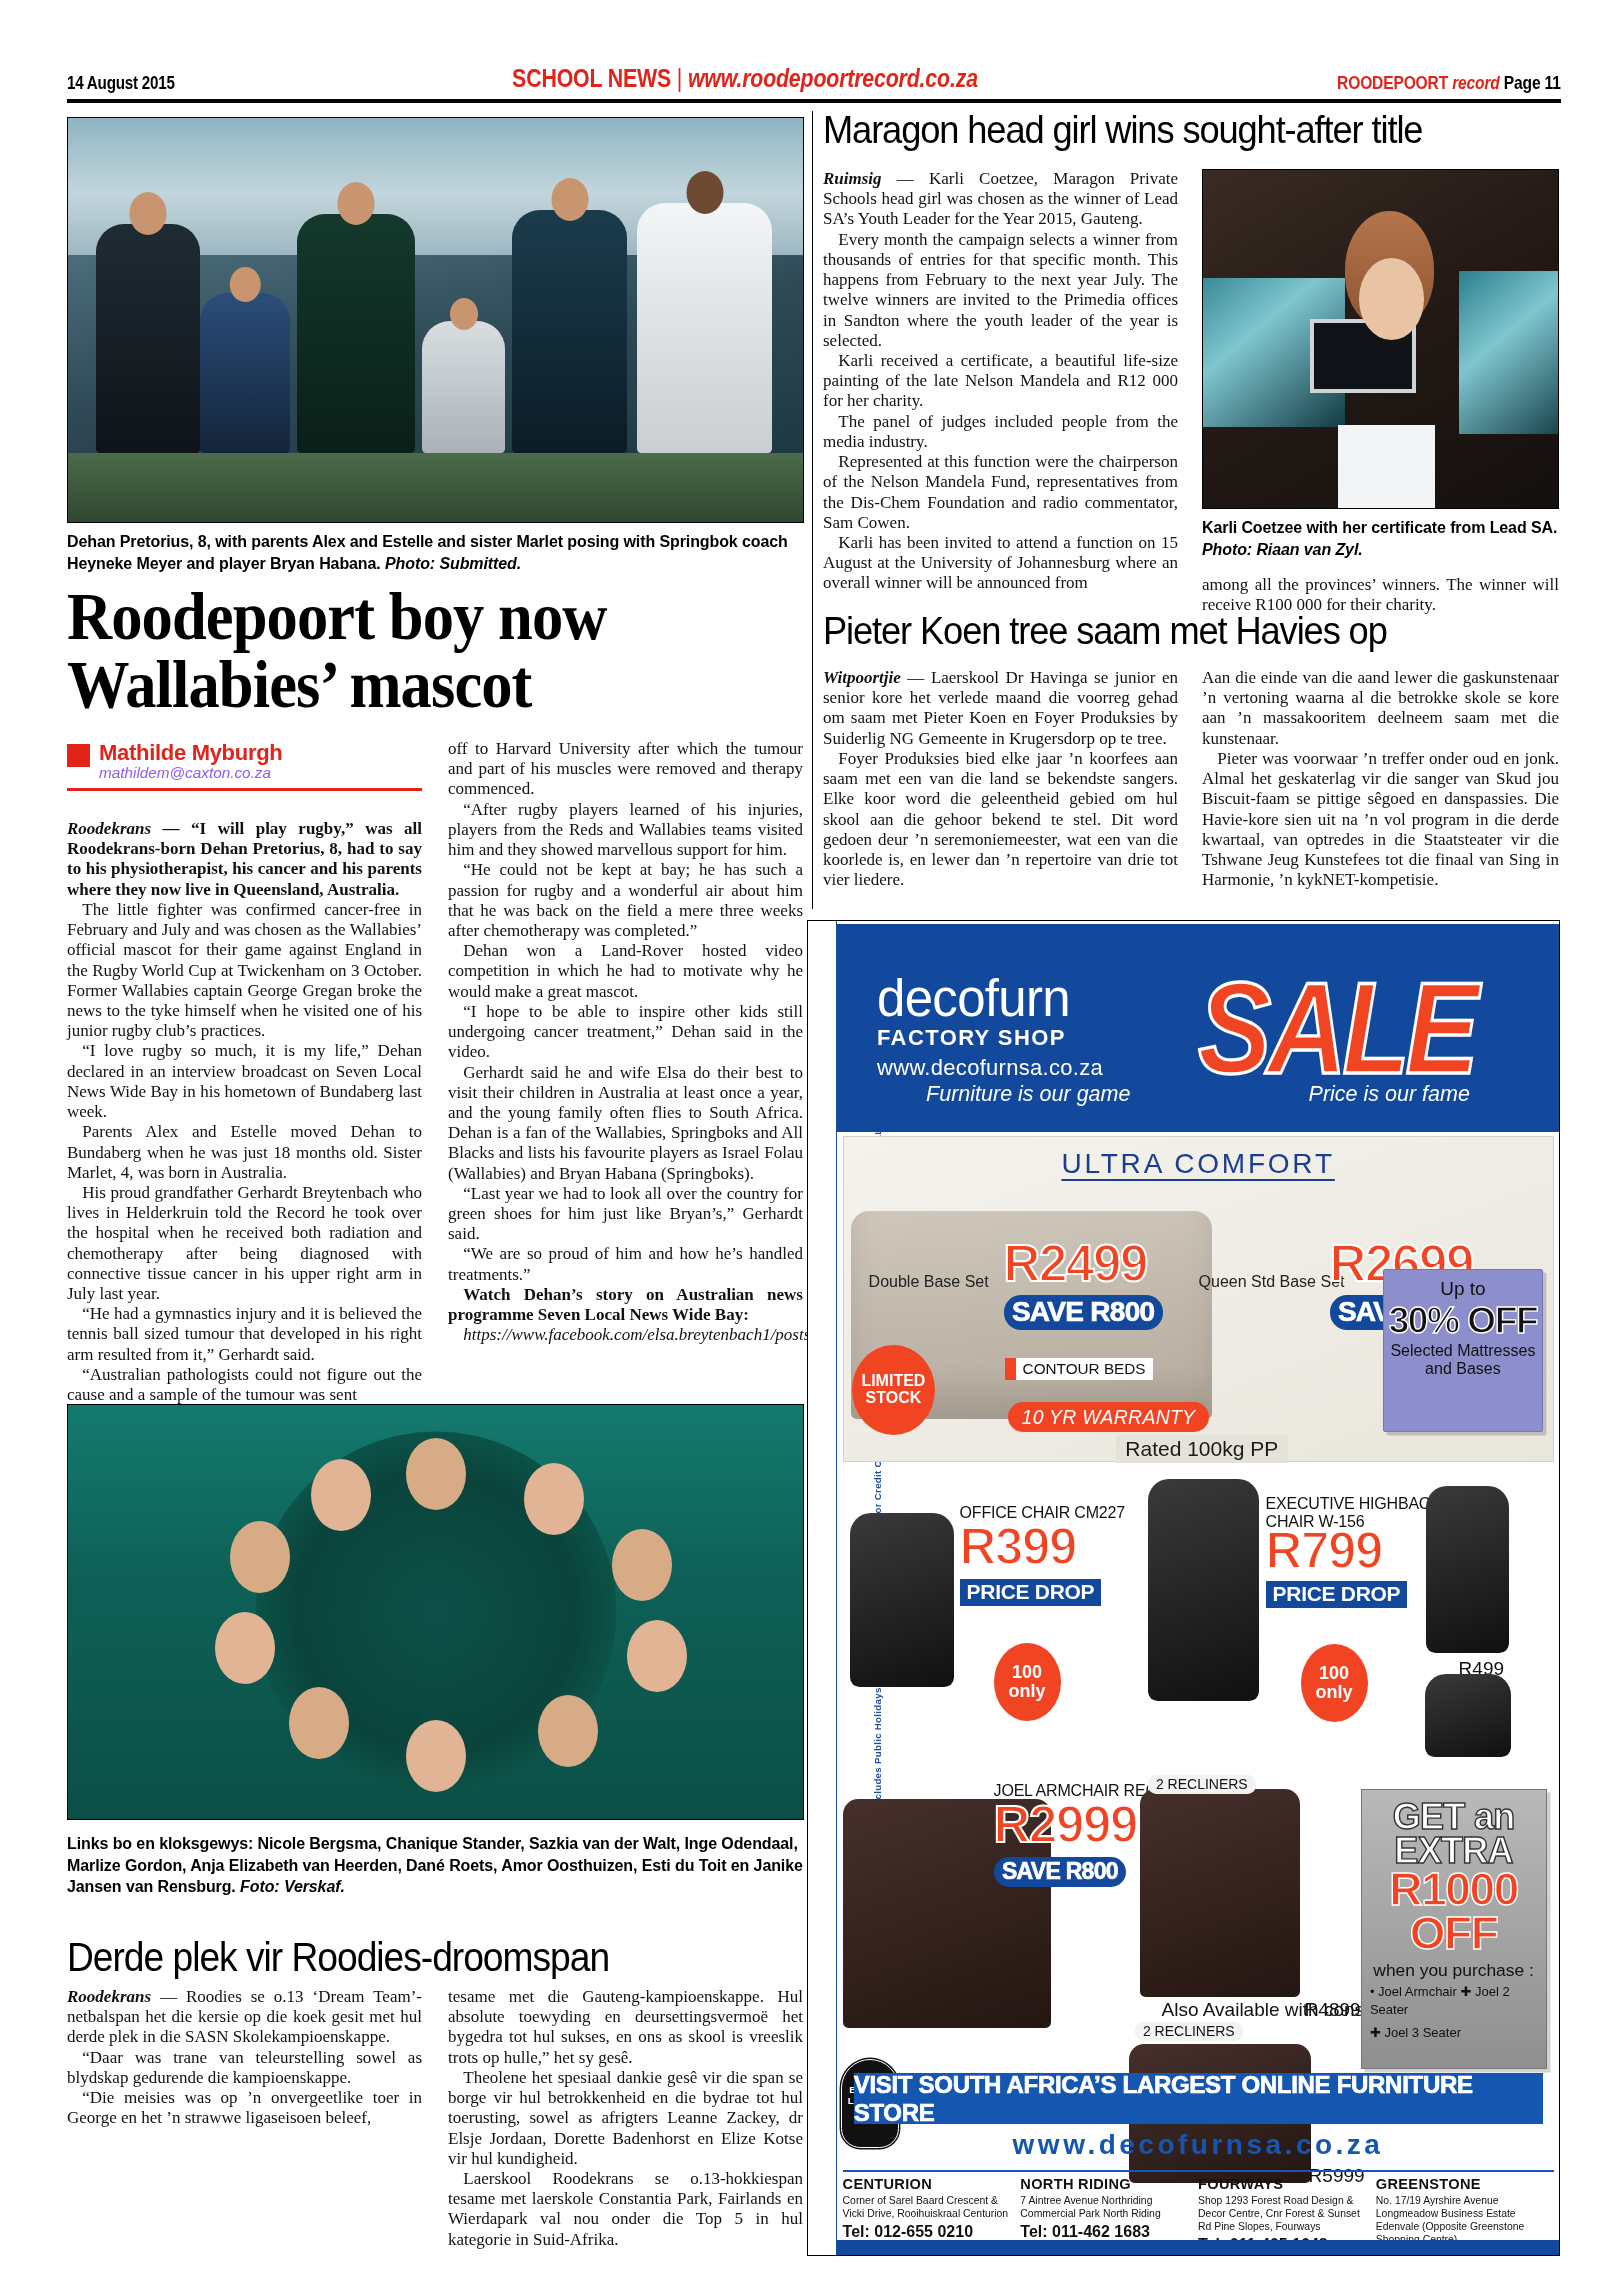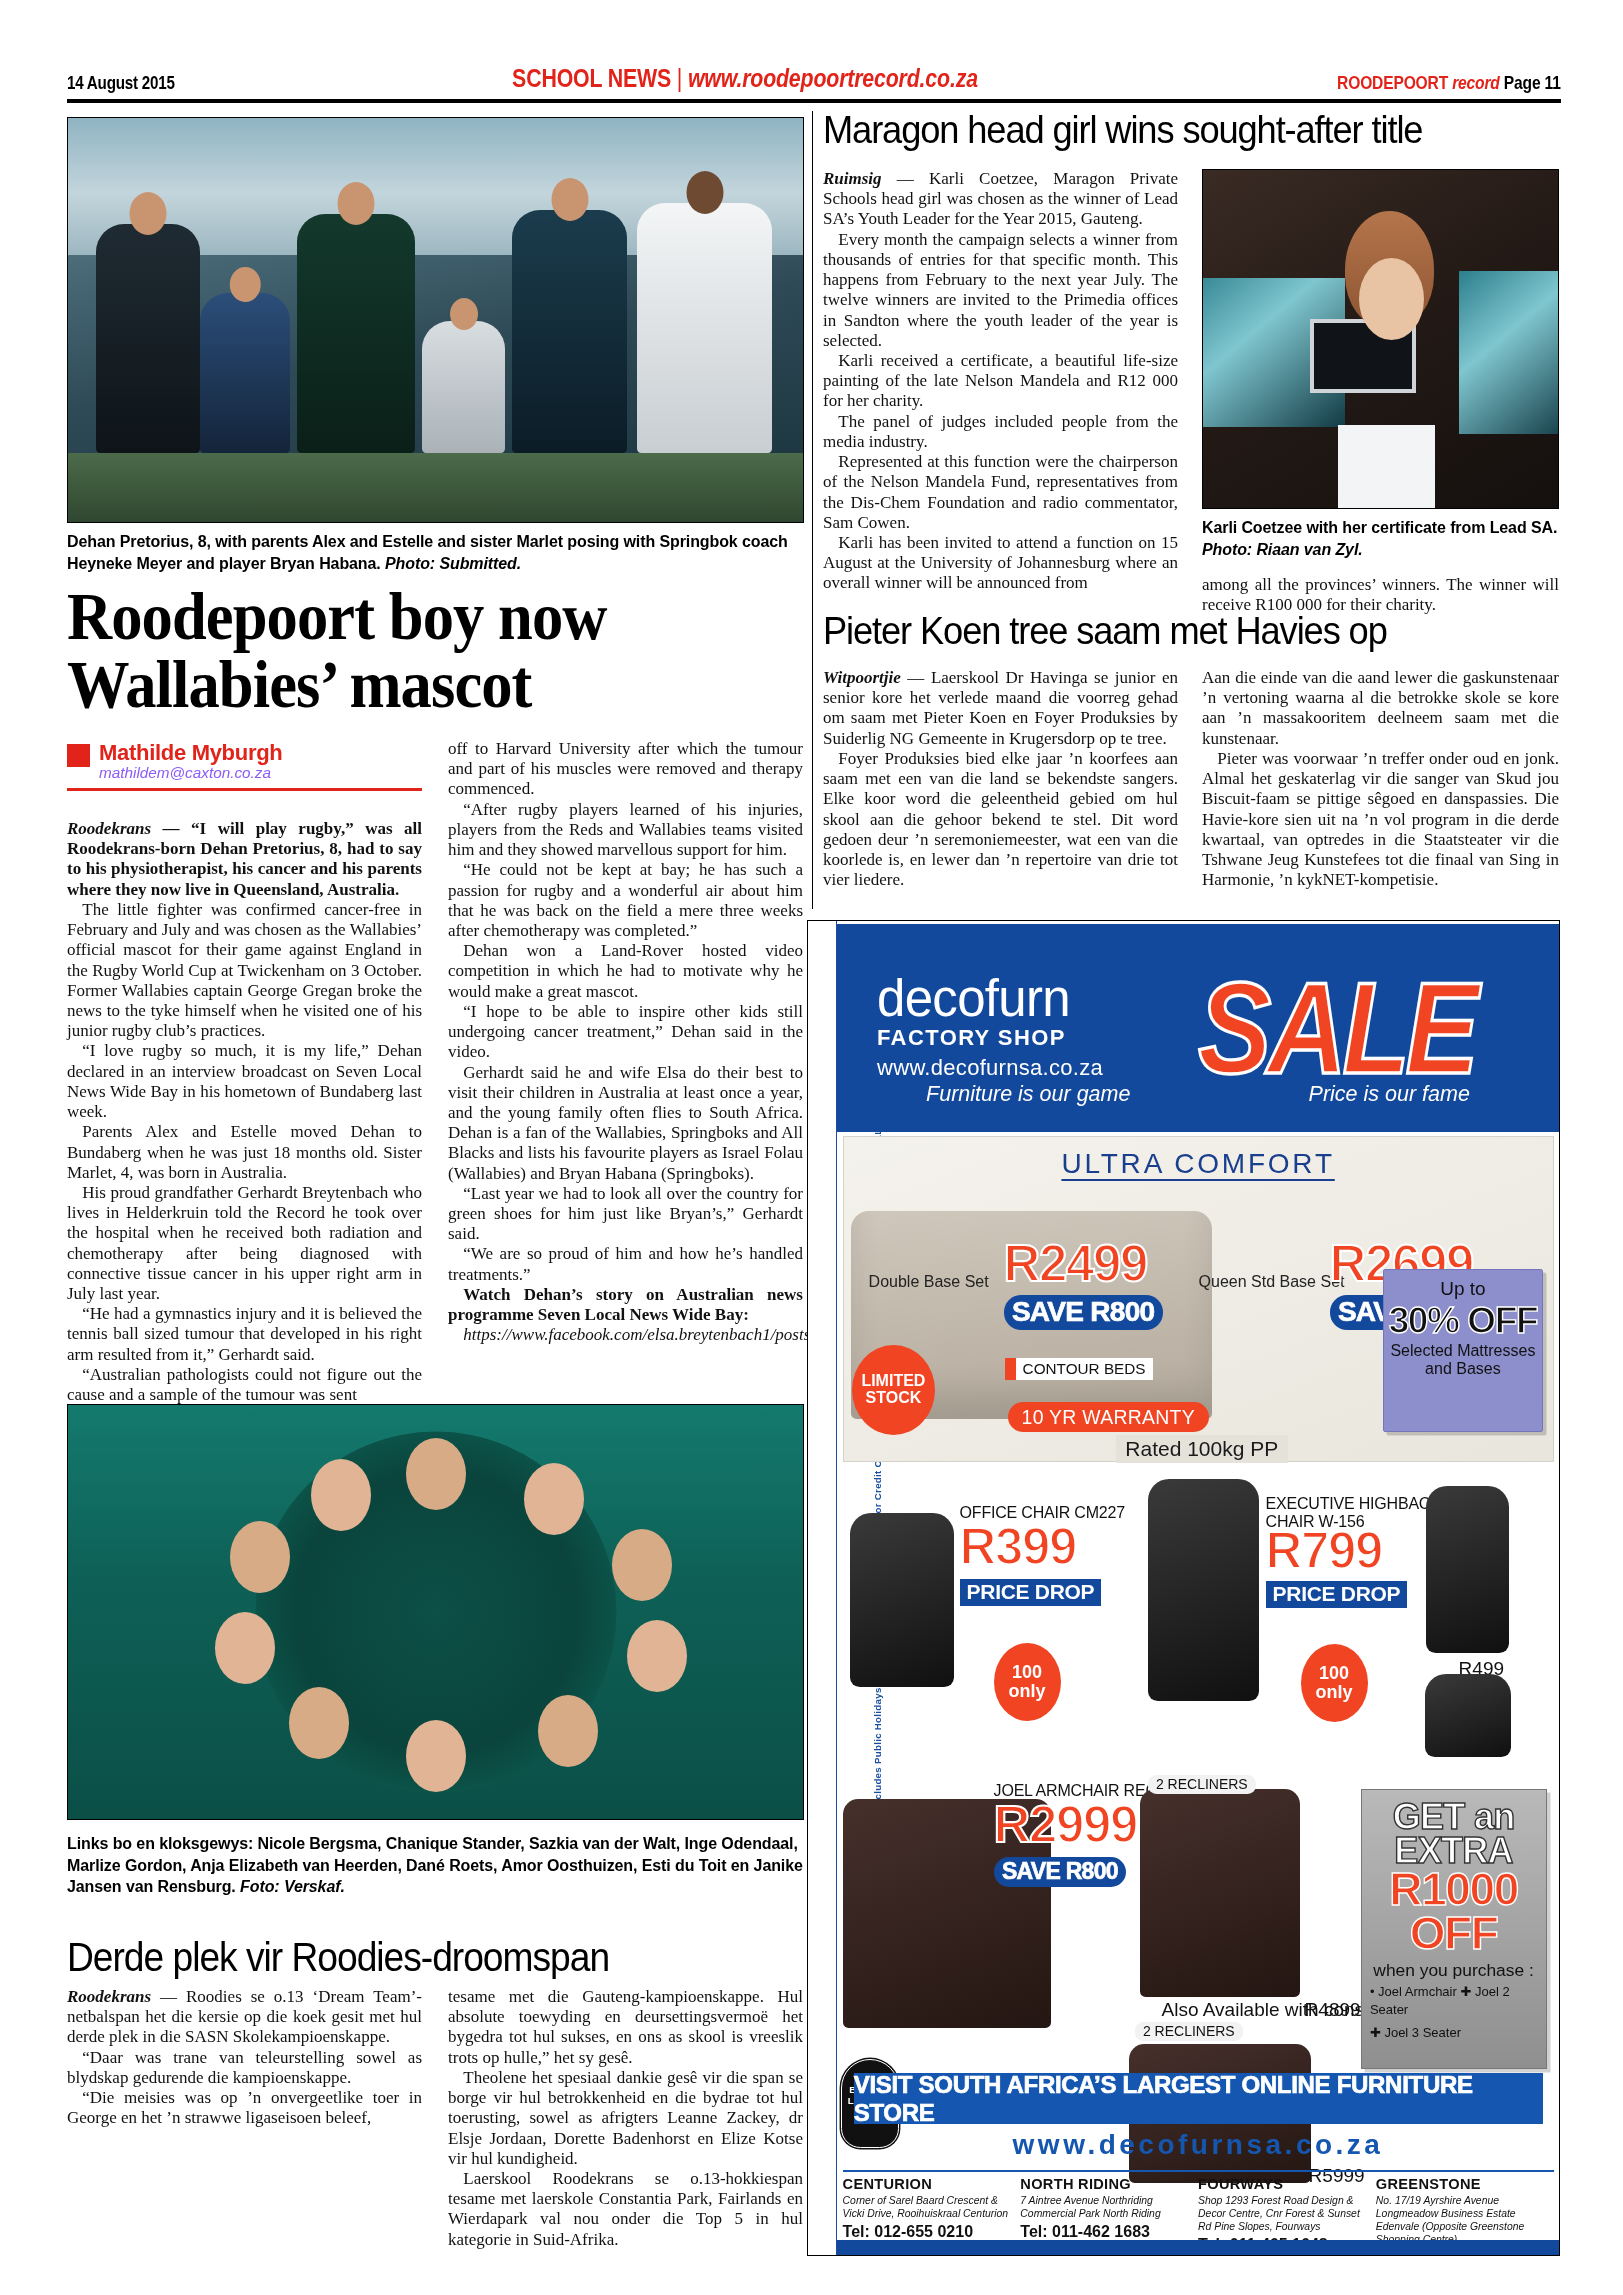--- a/index.html
+++ b/index.html
@@ -451,21 +451,21 @@
   }
   .ad-stores {
     position:absolute; left: 5.6px; top: 1249px; width: calc(100% - 11px); height: 78px;
     display:flex; border-top: 2.1px solid #1557b0;
   }
   .store {
     flex:1; text-align:left; font-family:"Liberation Sans", sans-serif;
     color:#111; padding-top:4.2px;
   }
   .store .nm { font-size: 14.6px; font-weight: bold; letter-spacing:0.3px; }
-  .store .addr { font-size: 10.4px; line-height:1.25; margin-top:2.1px;font-style:italic; }
+  .store .addr { font-size: 10.4px; line-height:1.25; margin-top:2.1px; }
   .store .tel { font-size: 16px; font-weight:bold; margin-top:2.8px; }
   .store .hrs { font-size: 10.4px; line-height:1.25; margin-top:2.8px; }
   .ad-footbar {
     position:absolute; left:0; bottom:0; width:100%; height: 15.3px; background:#12499c;
   }
 </style>
 </head>
 <body>
 
 <div class="page">
@@ -658,21 +658,21 @@
         <div style="position:absolute;left:160px;top:158px;"><span class="saveband">SAVE R800</span></div>
 
         <div style="position:absolute;left:355px;top:136px;" class="pricesmalllabel">Queen Std Base Set</div>
         <div style="position:absolute;left:486px;top:103px;" class="pricebig">R2699</div>
         <div style="position:absolute;left:486px;top:158px;"><span class="saveband">SAVE R1000</span></div>
 
         <div class="redoval" style="position:absolute;left:8.3px;top:208px;width:83px;height:90px;font-size:16px;">
           <span>LIMITED STOCK</span>
         </div>
         <div style="position:absolute;left:161px;top:221px;background:#fff;padding:2.1px 7px;font-family:'Liberation Sans',sans-serif;font-size:15.3px;color:#111;border-left:11px solid #f04423;">CONTOUR BEDS</div>
-        <div style="position:absolute;left:164px;top:265px;"><span class="warranty">10 YR WARRANTY</span></div>
+        <div style="position:absolute;left:164px;top:265px;font-style:italic;"><span class="warranty">10 YR WARRANTY</span></div>
         <div style="position:absolute;left:272px;top:298px;"><span class="ratedpp">Rated 100kg PP</span></div>
 
         <div class="offbox">
           <div class="upto">Up to</div>
           <div class="pct">30% OFF</div>
           <div class="sel">Selected Mattresses and Bases</div>
         </div>
       </div>
 
       <div class="ad-chairs">

